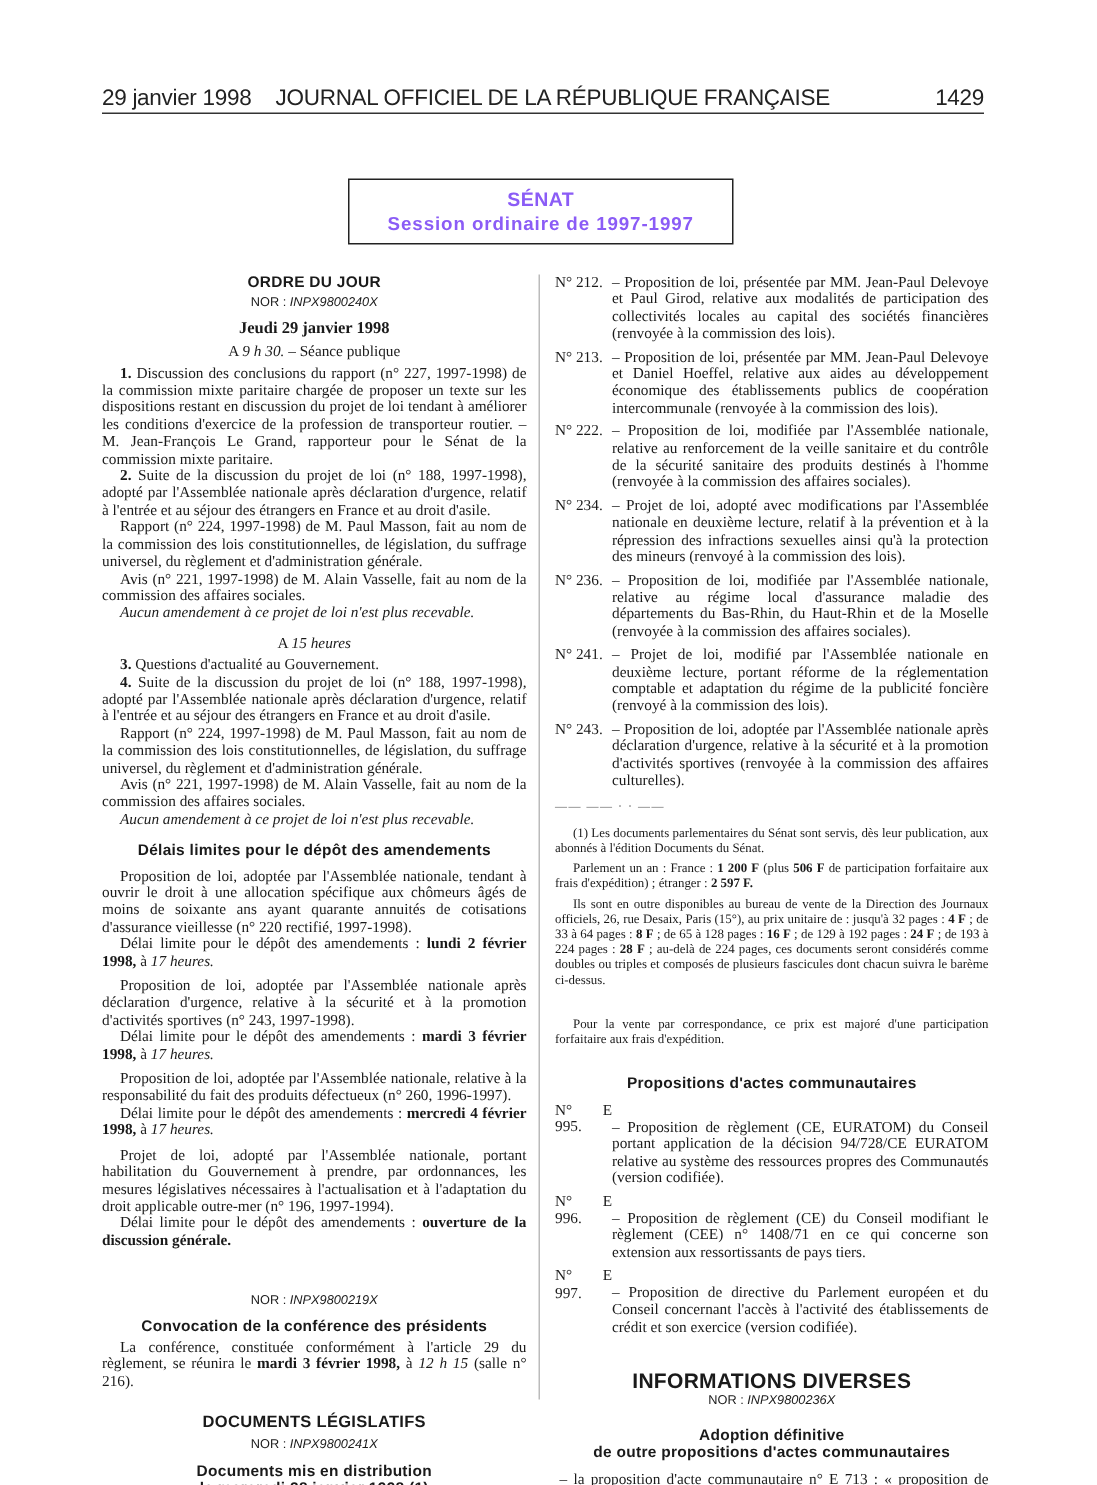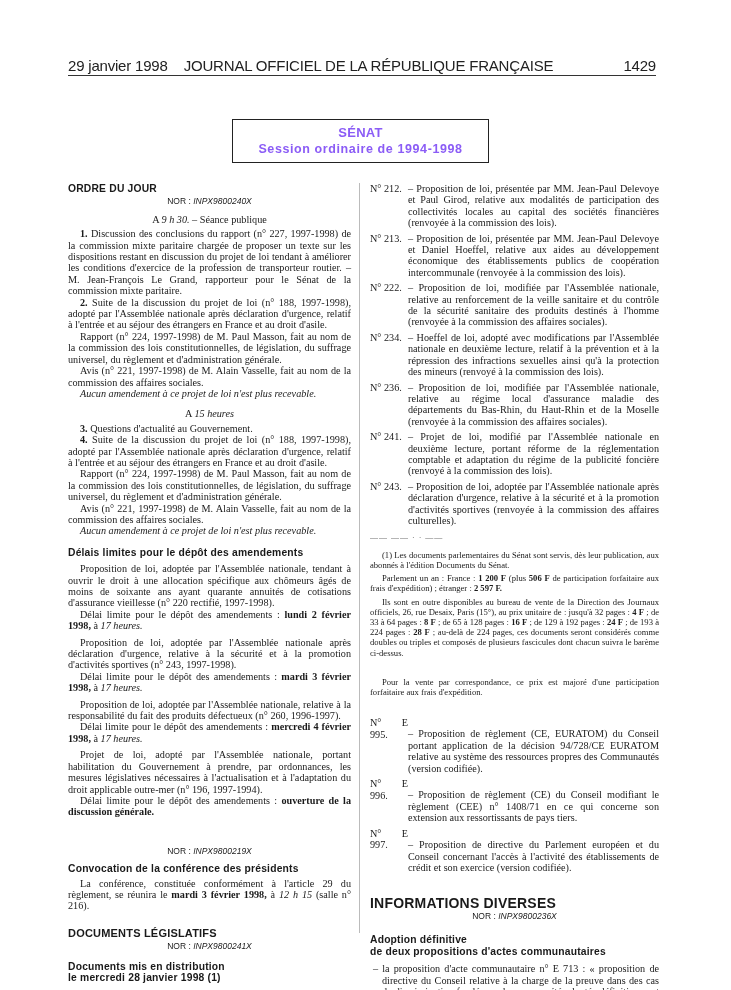--- a/index.html
+++ b/index.html
@@ -9,21 +9,21 @@
   .hdr .jt { position:absolute; left:13px; right:0; text-align:center; top:0; }
   .hdr .pg { position:absolute; right:0; top:0; }
   .hrule { position:absolute; top:75px; left:68px; width:588px; height:1px; background:#333; }
   .titlebox { position:absolute; left:232px; top:119px; width:255px; height:42px; border:1px solid #222; text-align:center; font-family:"Liberation Sans",sans-serif; font-weight:bold; color:#8b5cf6; }
   .titlebox .t1 { font-size:13px; margin-top:5px; letter-spacing:0.3px; }
   .titlebox .t2 { font-size:12.5px; margin-top:2px; letter-spacing:0.6px; }
   .col { position:absolute; top:183px; font-size:10.2px; line-height:11.4px; text-align:justify; }
   .colL { left:68px; width:283px; }
   .colR { left:370px; width:289px; }
   .vrule { position:absolute; left:359px; top:183px; width:1px; height:750px; background:#bbb; }
-  .h-sans { font-family:"Liberation Sans",sans-serif; font-weight:bold; text-align:left; font-size:10.3px; letter-spacing:0.2px; }
+  .h-sans { font-family:"Liberation Sans",sans-serif; font-weight:bold; text-align:center; font-size:10.3px; letter-spacing:0.2px; }
   .nor { font-family:"Liberation Sans",sans-serif; text-align:center; font-size:8.5px; margin:2px 0 6px; }
   .nor i { }
   .h-serif { text-align:center; font-weight:bold; font-size:11px; margin:6px 0 4px; }
   .center { text-align:center; margin:4px 0 3px; }
   p { margin:0; text-indent:12px; }
   .gap { height:5px; }
   .item { padding-left:38px; text-indent:-38px; margin-bottom:4px; }
   .item .num { display:inline-block; width:38px; text-indent:0; }
   .dash { padding-left:12px; text-indent:-9px; }
   .small { font-size:8.6px; line-height:10.2px; }
@@ -35,29 +35,30 @@
 
 <div class="hdr">
   <span class="date">29 janvier 1998</span>
   <span class="jt">JOURNAL OFFICIEL DE LA RÉPUBLIQUE FRANÇAISE</span>
   <span class="pg">1429</span>
 </div>
 <div class="hrule"></div>
 
 <div class="titlebox">
   <div class="t1">SÉNAT</div>
-  <div class="t2">Session ordinaire de 1994-1998</div>
+  <div class="t2">Session ordinaire de 1997-1997</div>
 </div>
 
 <div class="vrule"></div>
 
 <div class="col colL">
   <section>
     <div class="h-sans">ORDRE DU JOUR</div>
     <div class="nor"><span>NOR :</span> <i>INPX9800240X</i></div>
+    <div class="h-serif">Jeudi 29 janvier 1998</div>
     <div class="center"><span>A </span><i>9 h 30.</i><span> – Séance publique</span></div>
     <p><b>1.</b><span> Discussion des conclusions du rapport (n° 227, 1997-1998) de la commission mixte paritaire chargée de proposer un texte sur les dispositions restant en discussion du projet de loi tendant à améliorer les conditions d'exercice de la profession de transporteur routier. – M. Jean-François Le Grand, rapporteur pour le Sénat de la commission mixte paritaire.</span></p>
     <p><b>2.</b><span> Suite de la discussion du projet de loi (n° 188, 1997-1998), adopté par l'Assemblée nationale après déclaration d'urgence, relatif à l'entrée et au séjour des étrangers en France et au droit d'asile.</span></p>
     <p>Rapport (n° 224, 1997-1998) de M. Paul Masson, fait au nom de la commission des lois constitutionnelles, de législation, du suffrage universel, du règlement et d'administration générale.</p>
     <p>Avis (n° 221, 1997-1998) de M. Alain Vasselle, fait au nom de la commission des affaires sociales.</p>
     <p><i>Aucun amendement à ce projet de loi n'est plus recevable.</i></p>
     <div class="gap"></div>
     <div class="center"><span>A </span><i>15 heures</i></div>
     <p><b>3.</b><span> Questions d'actualité au Gouvernement.</span></p>
     <p><b>4.</b><span> Suite de la discussion du projet de loi (n° 188, 1997-1998), adopté par l'Assemblée nationale après déclaration d'urgence, relatif à l'entrée et au séjour des étrangers en France et au droit d'asile.</span></p>
@@ -105,43 +106,44 @@
     <div class="h-sans" style="margin-top:8px">Documents mis en distribution</div>
     <div class="h-sans" style="margin-bottom:5px">le mercredi 28 janvier 1998 (1)</div>
 
   </section>
 </div>
 
 <div class="col colR">
   <div class="item"><span class="num">N° 212.</span><span>– Proposition de loi, présentée par MM. Jean-Paul Delevoye et Paul Girod, relative aux modalités de participation des collectivités locales au capital des sociétés financières (renvoyée à la commission des lois).</span></div>
   <div class="item"><span class="num">N° 213.</span><span>– Proposition de loi, présentée par MM. Jean-Paul Delevoye et Daniel Hoeffel, relative aux aides au développement économique des établissements publics de coopération intercommunale (renvoyée à la commission des lois).</span></div>
   <div class="item"><span class="num">N° 222.</span><span>– Proposition de loi, modifiée par l'Assemblée nationale, relative au renforcement de la veille sanitaire et du contrôle de la sécurité sanitaire des produits destinés à l'homme (renvoyée à la commission des affaires sociales).</span></div>
-  <div class="item"><span class="num">N° 234.</span><span>– Hoeffel de loi, adopté avec modifications par l'Assemblée nationale en deuxième lecture, relatif à la prévention et à la répression des infractions sexuelles ainsi qu'à la protection des mineurs (renvoyé à la commission des lois).</span></div>
+  <div class="item"><span class="num">N° 234.</span><span>– Projet de loi, adopté avec modifications par l'Assemblée nationale en deuxième lecture, relatif à la prévention et à la répression des infractions sexuelles ainsi qu'à la protection des mineurs (renvoyé à la commission des lois).</span></div>
   <div class="item"><span class="num">N° 236.</span><span>– Proposition de loi, modifiée par l'Assemblée nationale, relative au régime local d'assurance maladie des départements du Bas-Rhin, du Haut-Rhin et de la Moselle (renvoyée à la commission des affaires sociales).</span></div>
   <div class="item"><span class="num">N° 241.</span><span>– Projet de loi, modifié par l'Assemblée nationale en deuxième lecture, portant réforme de la réglementation comptable et adaptation du régime de la publicité foncière (renvoyé à la commission des lois).</span></div>
   <div class="item"><span class="num">N° 243.</span><span>– Proposition de loi, adoptée par l'Assemblée nationale après déclaration d'urgence, relative à la sécurité et à la promotion d'activités sportives (renvoyée à la commission des affaires culturelles).</span></div>
 
   <div class="dotsep">—— ——  ·  · ——</div>
 
   <div class="small">
     <p>(1) Les documents parlementaires du Sénat sont servis, dès leur publication, aux abonnés à l'édition Documents du Sénat.</p>
     <p style="margin-top:3px"><span>Parlement un an : France : </span><b>1 200 F</b><span> (plus </span><b>506 F</b><span> de participation forfaitaire aux frais d'expédition) ; étranger : </span><b>2 597 F.</b></p>
     <p style="margin-top:3px"><span>Ils sont en outre disponibles au bureau de vente de la Direction des Journaux officiels, 26, rue Desaix, Paris (15°), au prix unitaire de : jusqu'à 32 pages : </span><b>4 F</b><span> ; de 33 à 64 pages : </span><b>8 F</b><span> ; de 65 à 128 pages : </span><b>16 F</b><span> ; de 129 à 192 pages : </span><b>24 F</b><span> ; de 193 à 224 pages : </span><b>28 F</b><span> ; au-delà de 224 pages, ces documents seront considérés comme doubles ou triples et composés de plusieurs fascicules dont chacun suivra le barème ci-dessus.</span></p>
     <p style="margin-top:19px">Pour la vente par correspondance, ce prix est majoré d'une participation forfaitaire aux frais d'expédition.</p>
   </div>
 
   <div style="height:20px"></div>
   <section>
+    <div class="h-sans" style="margin-bottom:6px">Propositions d'actes communautaires</div>
     <div class="item"><span class="num">N° E 995.</span><span>– Proposition de règlement (CE, EURATOM) du Conseil portant application de la décision 94/728/CE EURATOM relative au système des ressources propres des Communautés (version codifiée).</span></div>
     <div class="item"><span class="num">N° E 996.</span><span>– Proposition de règlement (CE) du Conseil modifiant le règlement (CEE) n° 1408/71 en ce qui concerne son extension aux ressortissants de pays tiers.</span></div>
     <div class="item"><span class="num">N° E 997.</span><span>– Proposition de directive du Parlement européen et du Conseil concernant l'accès à l'activité des établissements de crédit et son exercice (version codifiée).</span></div>
   </section>
 
   <div style="height:20px"></div>
   <section>
     <div class="h-sans" style="font-size:14px">INFORMATIONS DIVERSES</div>
     <div class="nor"><span>NOR :</span> <i>INPX9800236X</i></div>
     <div class="h-sans" style="margin-top:12px">Adoption définitive</div>
-    <div class="h-sans" style="margin-bottom:6px">de deux propositions d'actes communautaires</div>
+    <div class="h-sans" style="margin-bottom:6px">de outre propositions d'actes communautaires</div>
     <div class="dash">– la proposition d'acte communautaire n° E 713 : « proposition de directive du Conseil relative à la charge de la preuve dans des cas de discrimination fondée sur le sexe » a été adoptée définitivement par les instances communautaires par décision du Conseil du 15 décembre 1997 ;</div>
 
   </section>
 </div>
 
 </body></html>

